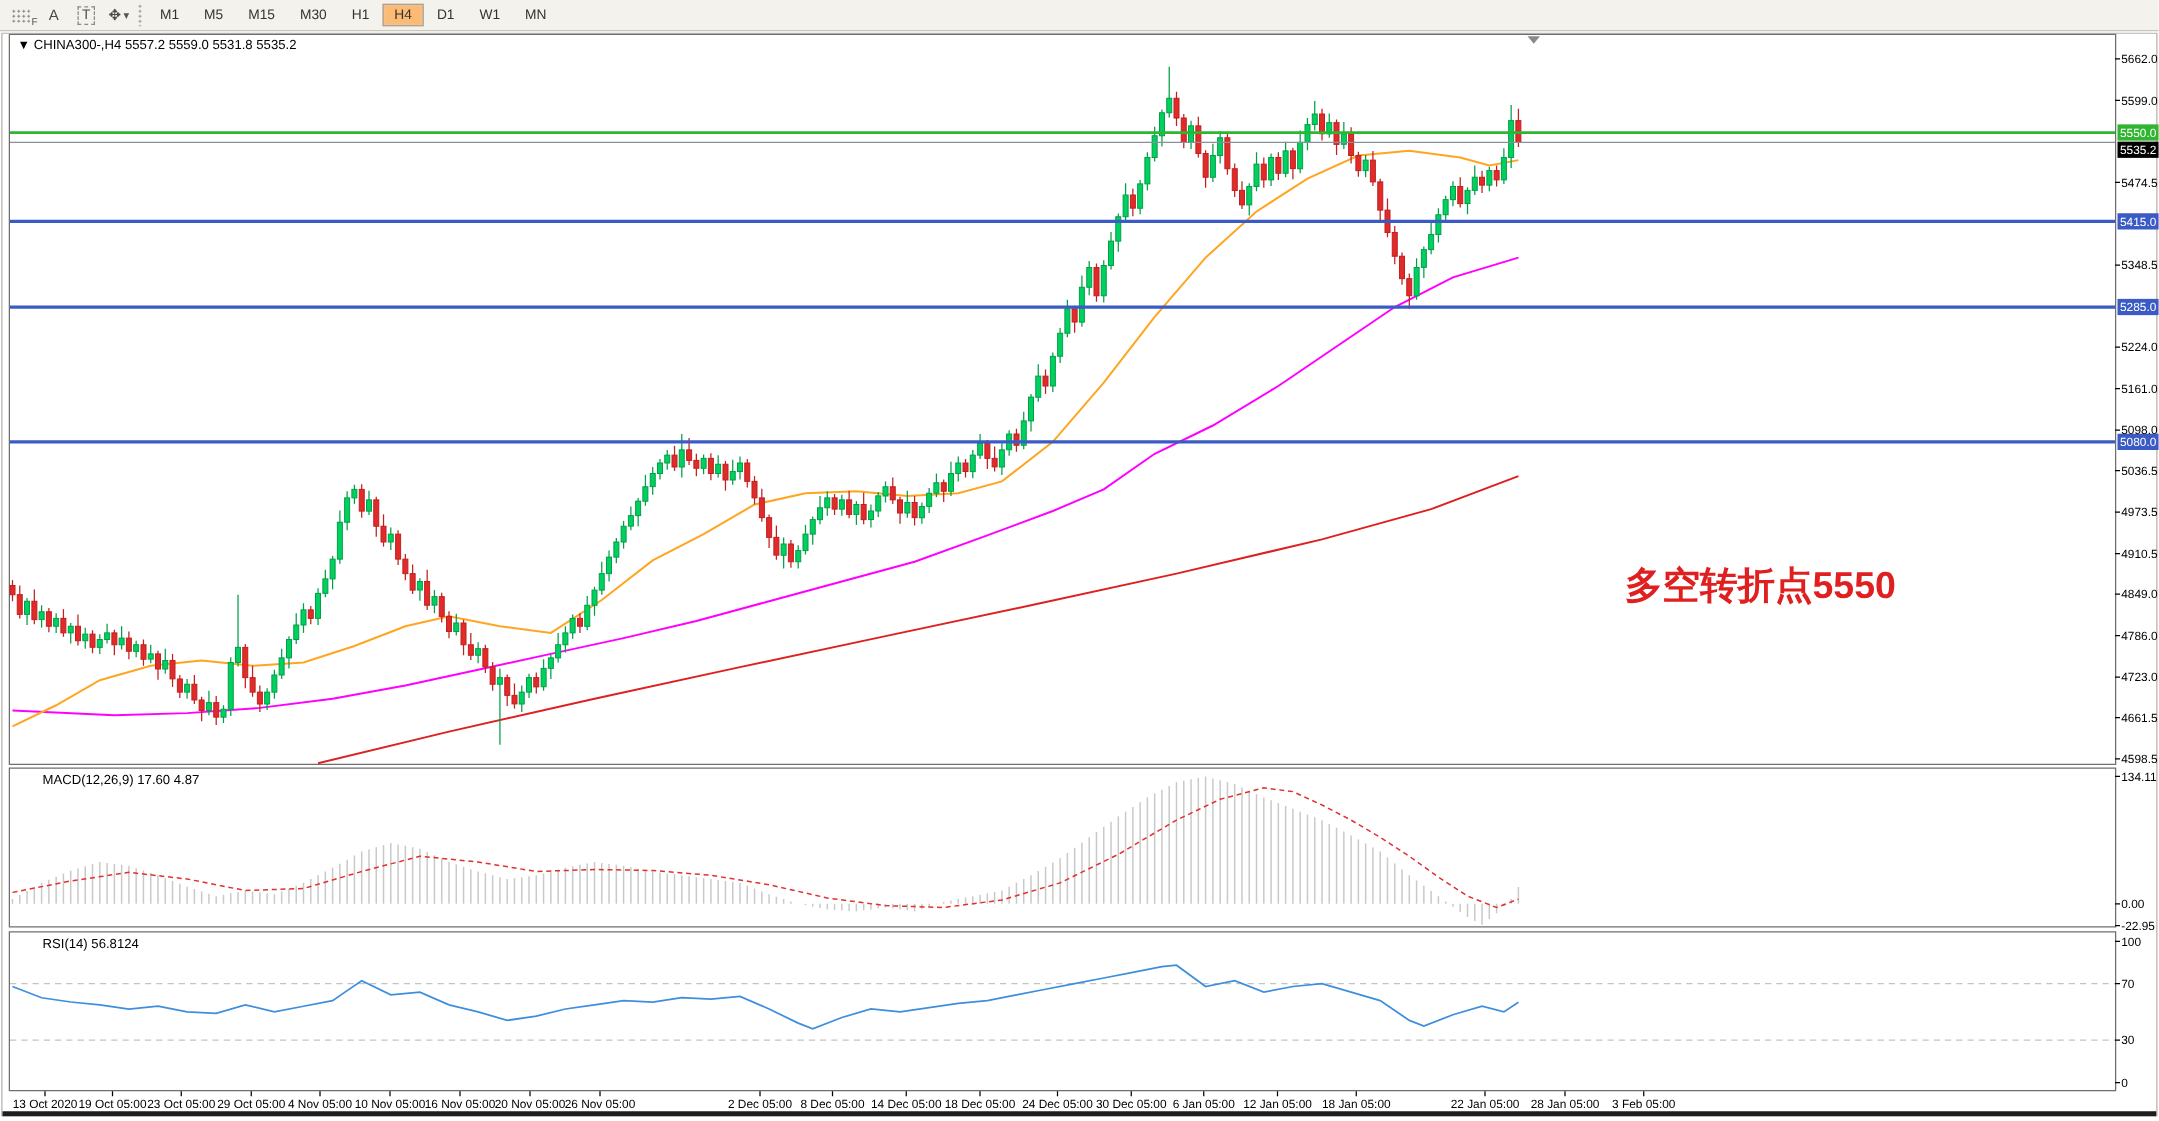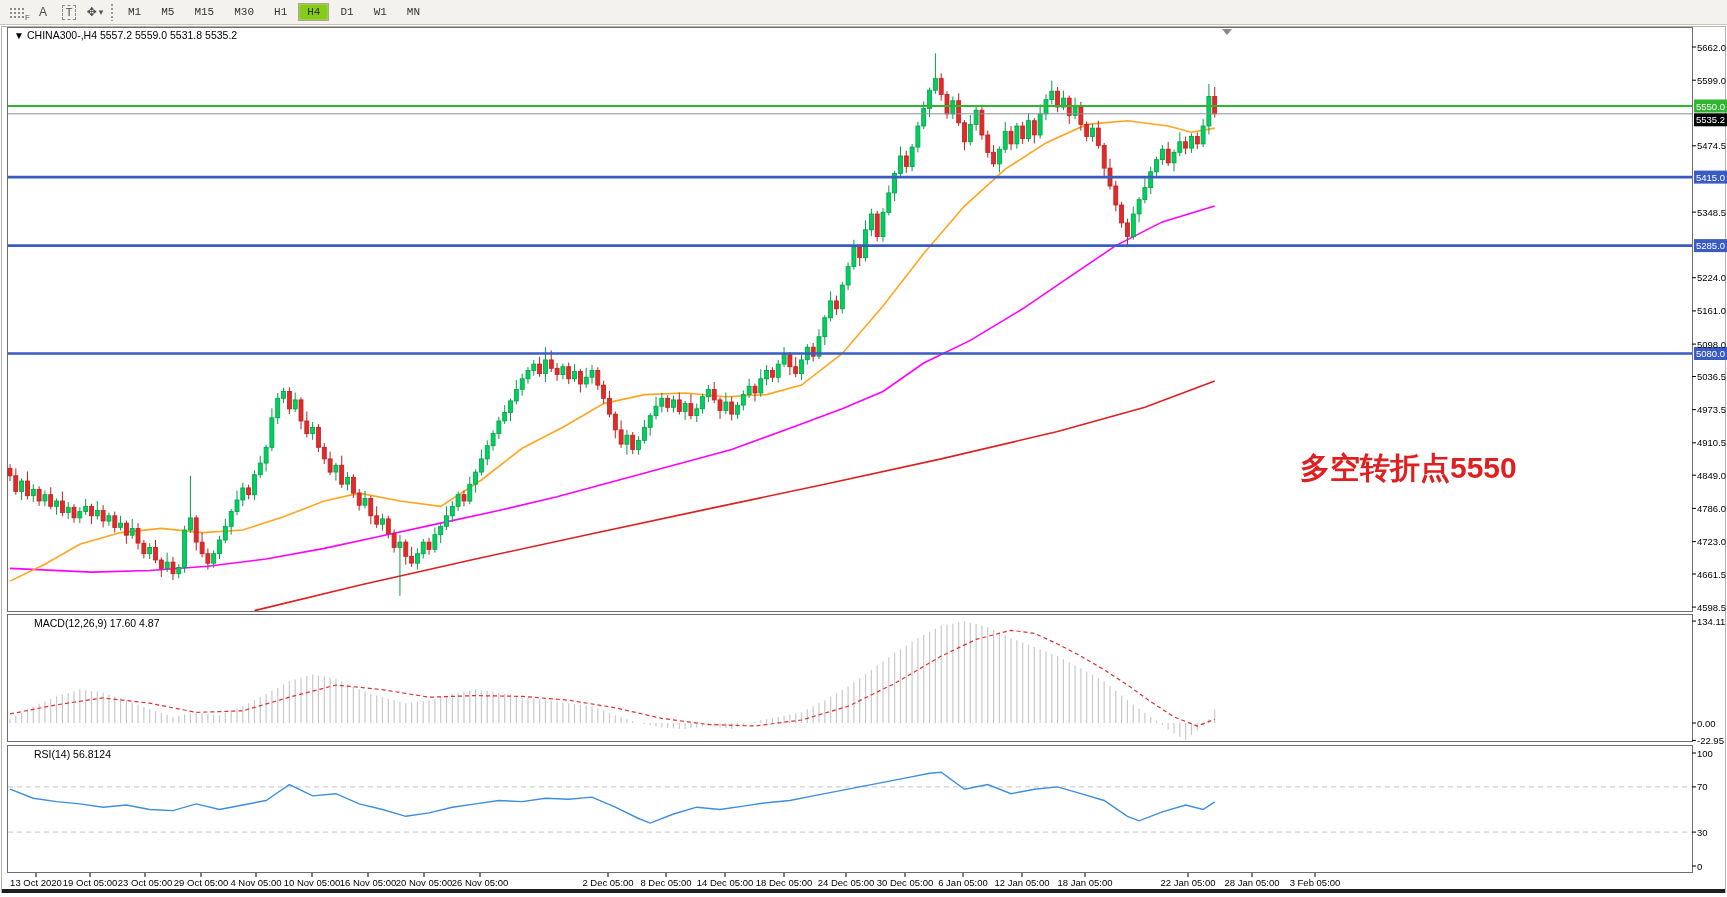--- a/index.html
+++ b/index.html
@@ -11,21 +11,21 @@
     color:#4a4a4a;font-size:12px;margin:0 1px;border:1px solid transparent;cursor:default;}
   .grid-icon{width:15px;height:11px;margin-right:1px;
     background-image:radial-gradient(#8a8a8a 1px,transparent 1.1px);
     background-size:4px 4px;position:relative;}
   .grid-sub{position:absolute;right:-6px;bottom:-4px;font-size:8px;color:#555;}
   .t-boxed{border:1px dashed #8a8a8a;padding:0 3px;font-size:11px;line-height:13px;color:#4a4a4a;}
   .caret{font-size:9px;color:#555;margin-left:2px;}
   .grip{width:4px;height:18px;margin:0 4px 0 2px;
     background-image:radial-gradient(#9a9a9a 1px,transparent 1.1px);background-size:4px 4px;}
   .tf-btn{padding:2px 8px;font-size:11px;color:#333;border:1px solid transparent;margin:0 1px;}
-  .tf-btn.active{background:#84cc16;border:1px solid #a8a49a;box-shadow:inset 0 0 2px #d8d4c8;}
+  .tf-btn.active{background:#fdba74;border:1px solid #a8a49a;box-shadow:inset 0 0 2px #d8d4c8;}
   #chartwrap{position:absolute;top:26px;left:0;}
   svg text{font-family:"Liberation Sans",sans-serif;}
 </style>
 </head>
 <body>
 
 <div class="toolbar">
   <div class="tool-btn">
     <span class="grid-icon">
       <span class="grid-sub">F</span>
@@ -35,21 +35,21 @@
     <span>A</span>
   </div>
   <div class="tool-btn">
     <span class="t-boxed">T</span>
   </div>
   <div class="tool-btn">
     <span>✥</span>
     <span class="caret">▾</span>
   </div>
   <div class="grip"></div>
-  <div id="tf-buttons" style="display: flex; font-family: Liberation Mono, monospace;">
+  <div id="tf-buttons" style="display: flex;">
       <div class="tf-btn">M1</div>
       <div class="tf-btn">M5</div>
       <div class="tf-btn">M15</div>
       <div class="tf-btn">M30</div>
       <div class="tf-btn">H1</div>
       <div class="tf-btn active">H4</div>
       <div class="tf-btn">D1</div>
       <div class="tf-btn">W1</div>
       <div class="tf-btn">MN</div>
     </div>

